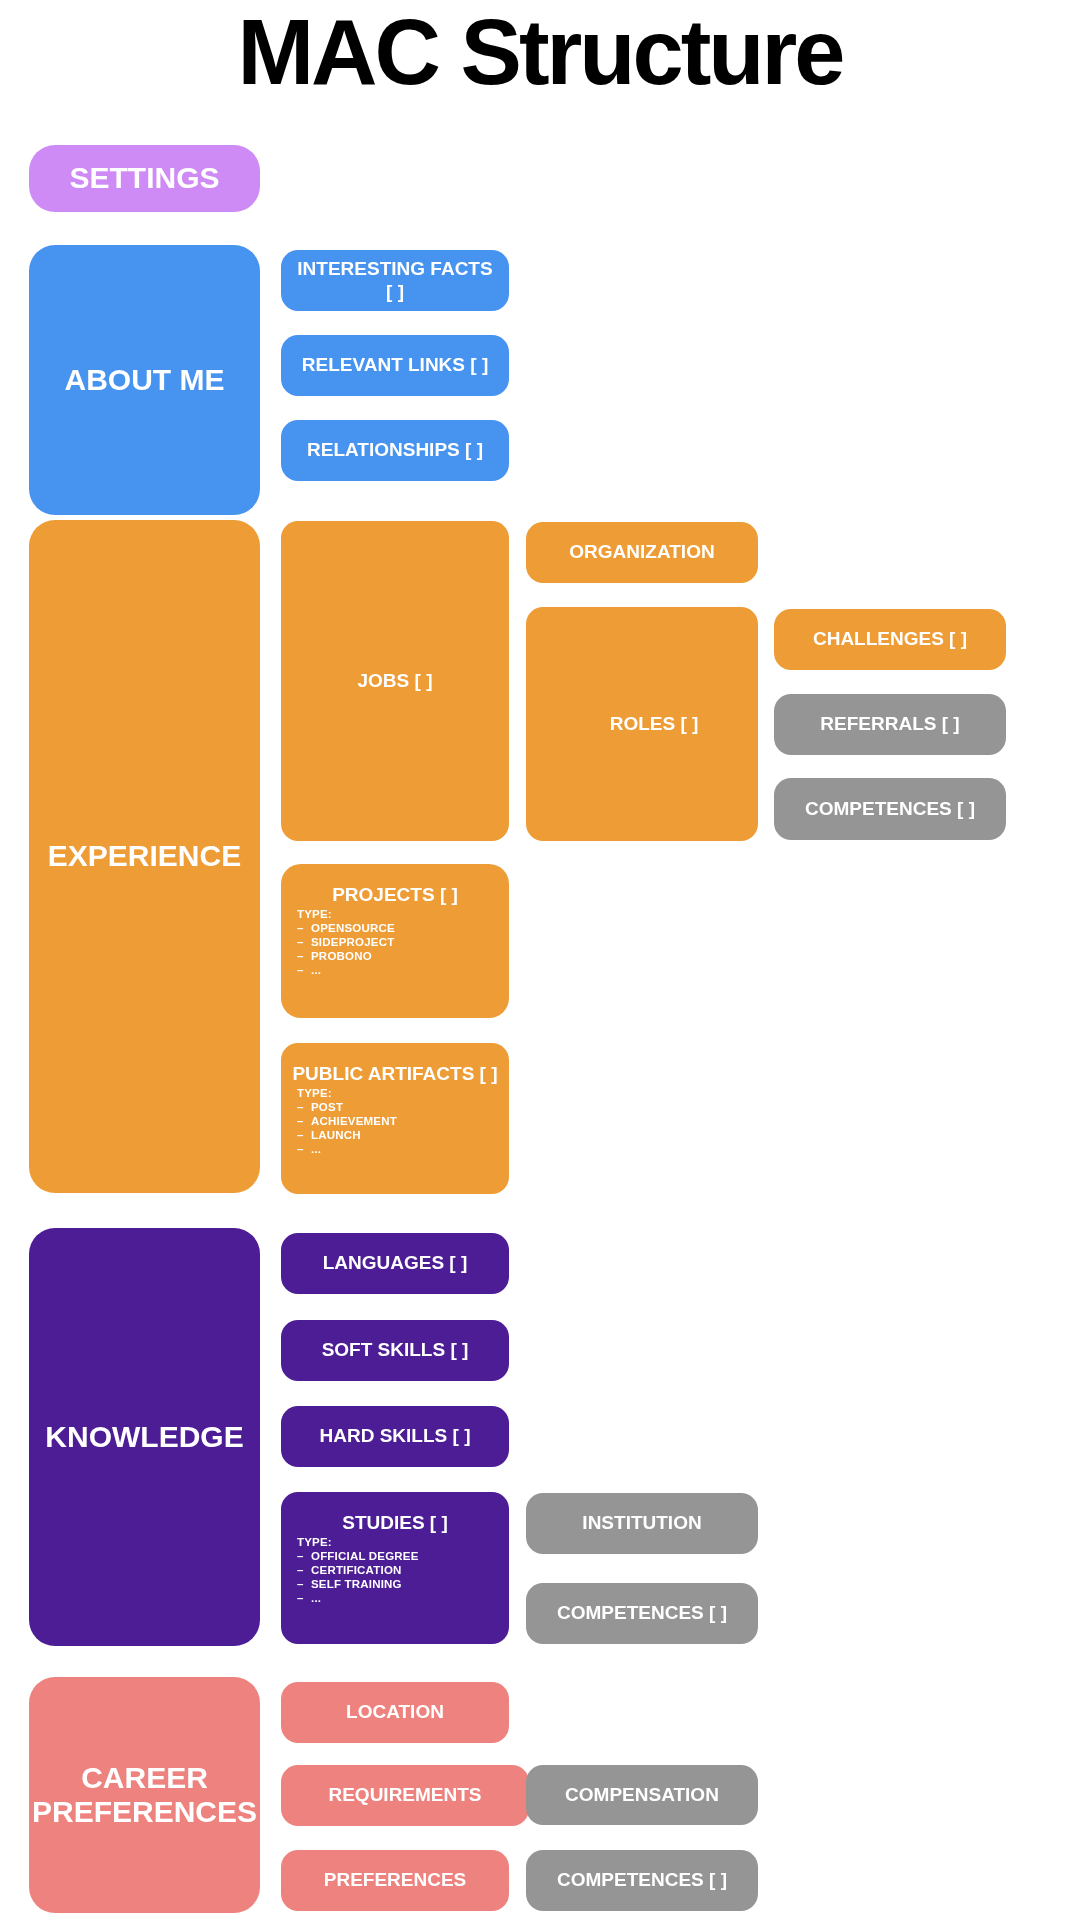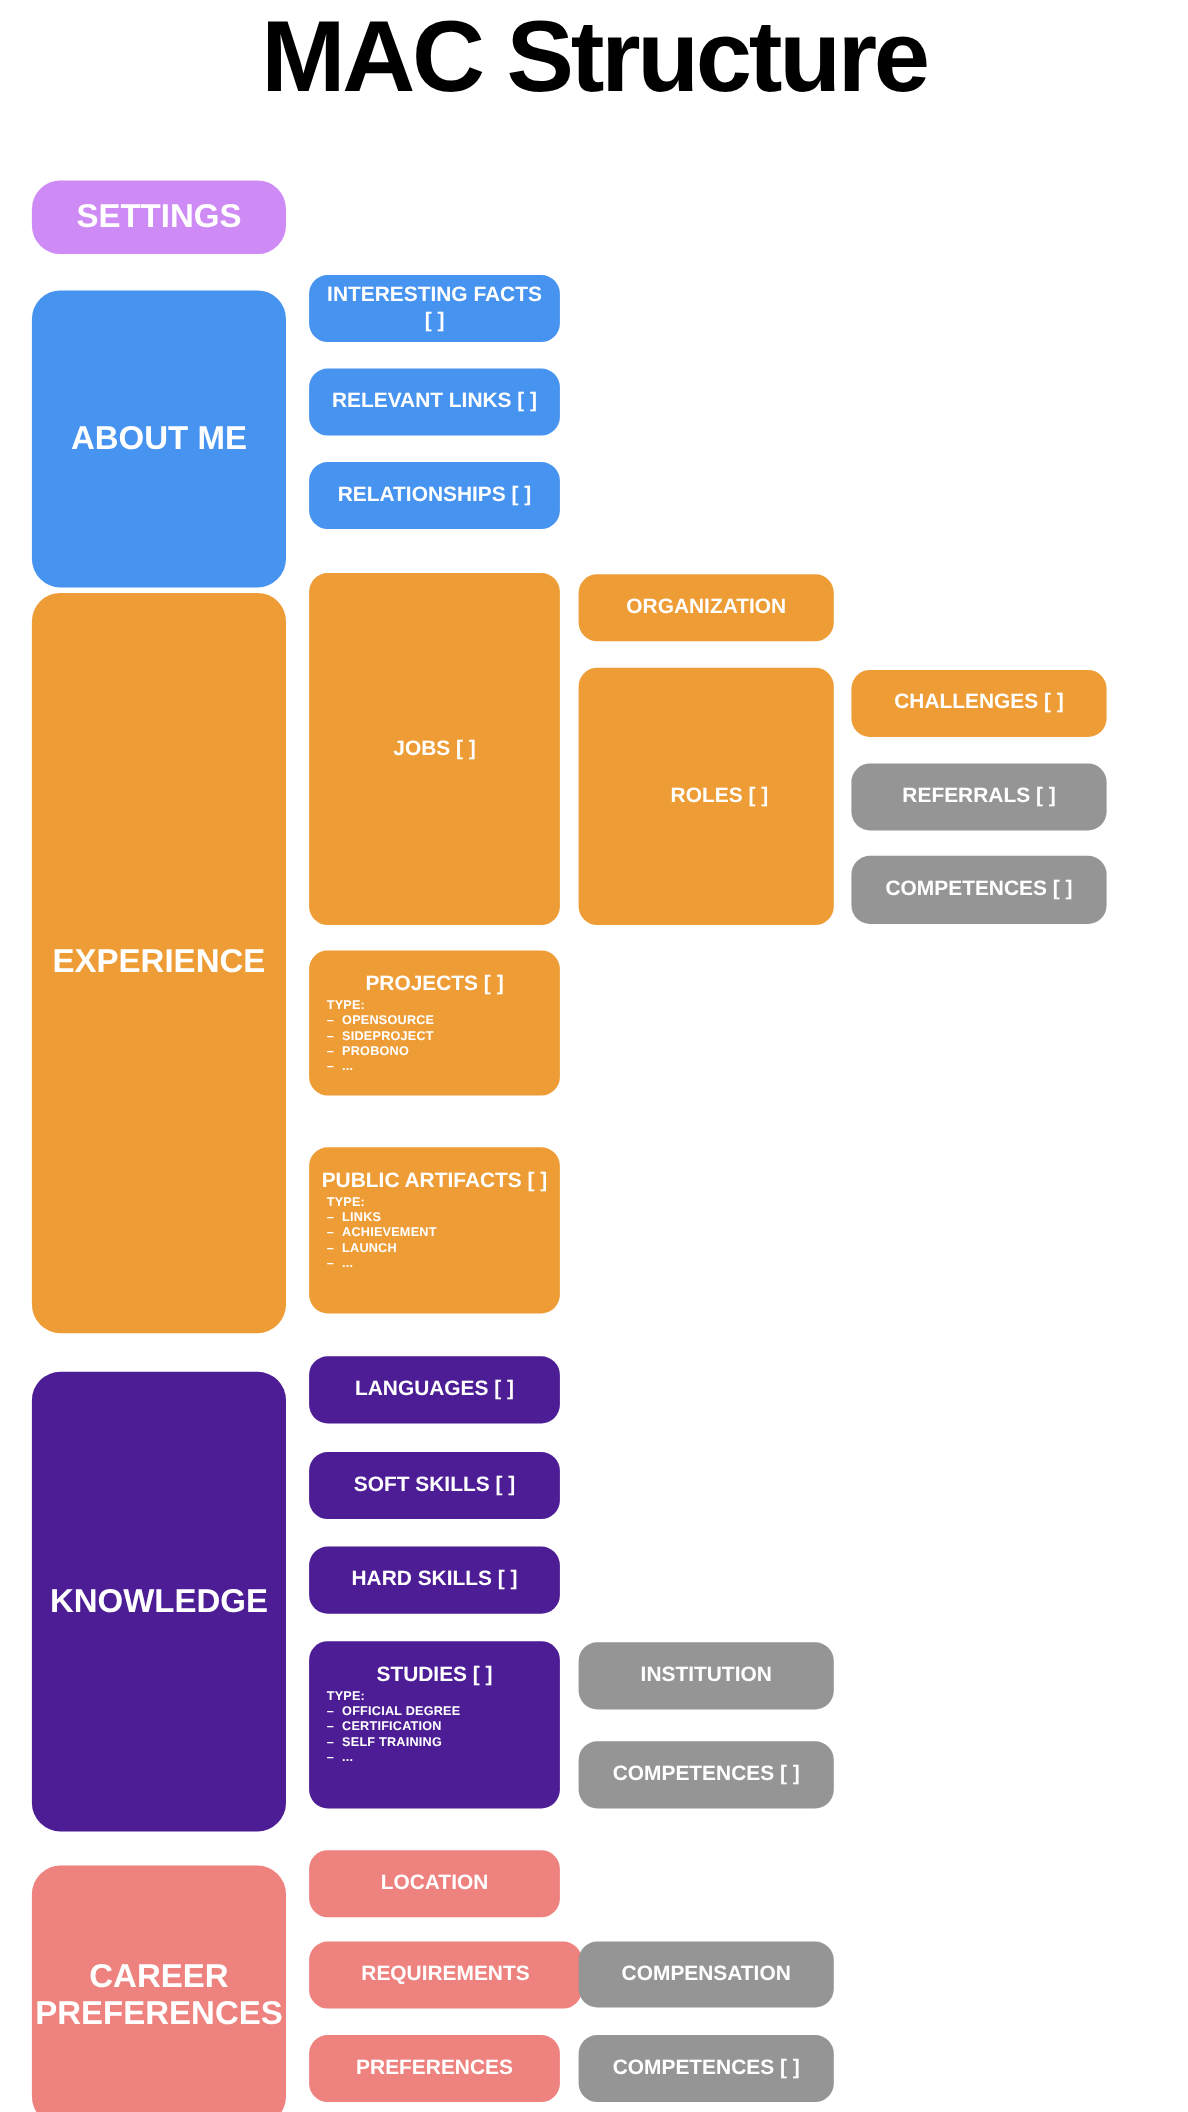--- a/index.html
+++ b/index.html
@@ -16,21 +16,21 @@
     text-align:center; color:#000000;
     font-size:92px; font-weight:800; letter-spacing:-3px;
     line-height:120px; white-space:nowrap;
   }
 
   .node {
     position:absolute;
     display:flex; align-items:center; justify-content:center;
     color:#ffffff; font-weight:700; text-align:center;
   }
-  .r-lg { border-radius:26px;margin-top:19px; }
+  .r-lg { border-radius:26px; }
   .r-sm { border-radius:17px; }
 
   .purple { background:#cf8bf5; }
   .blue   { background:#4793f0; }
   .orange { background:#ee9c35; }
   .gray   { background:#959595; }
   .green  { background:#4c1d95; }
   .salmon { background:#ee827f; }
 
   .lbl-lg { font-size:30px; line-height:1.15; }
@@ -90,21 +90,21 @@
   <div class="node orange r-sm lbl-sm" style="left:774px; top:609px; width:232px; height:61px;">
     <span class="wrap">CHALLENGES [ ]</span>
   </div>
   <div class="node gray r-sm lbl-sm" style="left:774px; top:694px; width:232px; height:61px;">
     <span class="wrap">REFERRALS [ ]</span>
   </div>
   <div class="node gray r-sm lbl-sm" style="left:774px; top:778px; width:232px; height:62px;">
     <span class="wrap">COMPETENCES [ ]</span>
   </div>
 
-  <div class="node orange r-sm listbox" style="left:281px; top:864px; width:228px; height:132px;">
+  <div class="node orange r-sm listbox" style="left:281px; top:864px; width:228px; height:154px;border-radius:20px;">
     <div class="listbox-title">PROJECTS [ ]</div>
     <div class="typelist">
       <div class="type-heading">TYPE:</div>
       <div class="type-item">
         <span class="dash">–</span>
         <span>OPENSOURCE</span>
       </div>
       <div class="type-item">
         <span class="dash">–</span>
         <span>SIDEPROJECT</span>
@@ -119,21 +119,21 @@
       </div>
     </div>
   </div>
 
   <div class="node orange r-sm listbox" style="left:281px; top:1043px; width:228px; height:151px;">
     <div class="listbox-title">PUBLIC ARTIFACTS [ ]</div>
     <div class="typelist">
       <div class="type-heading">TYPE:</div>
       <div class="type-item">
         <span class="dash">–</span>
-        <span>LINKS</span>
+        <span>POST</span>
       </div>
       <div class="type-item">
         <span class="dash">–</span>
         <span>ACHIEVEMENT</span>
       </div>
       <div class="type-item">
         <span class="dash">–</span>
         <span>LAUNCH</span>
       </div>
       <div class="type-item">

